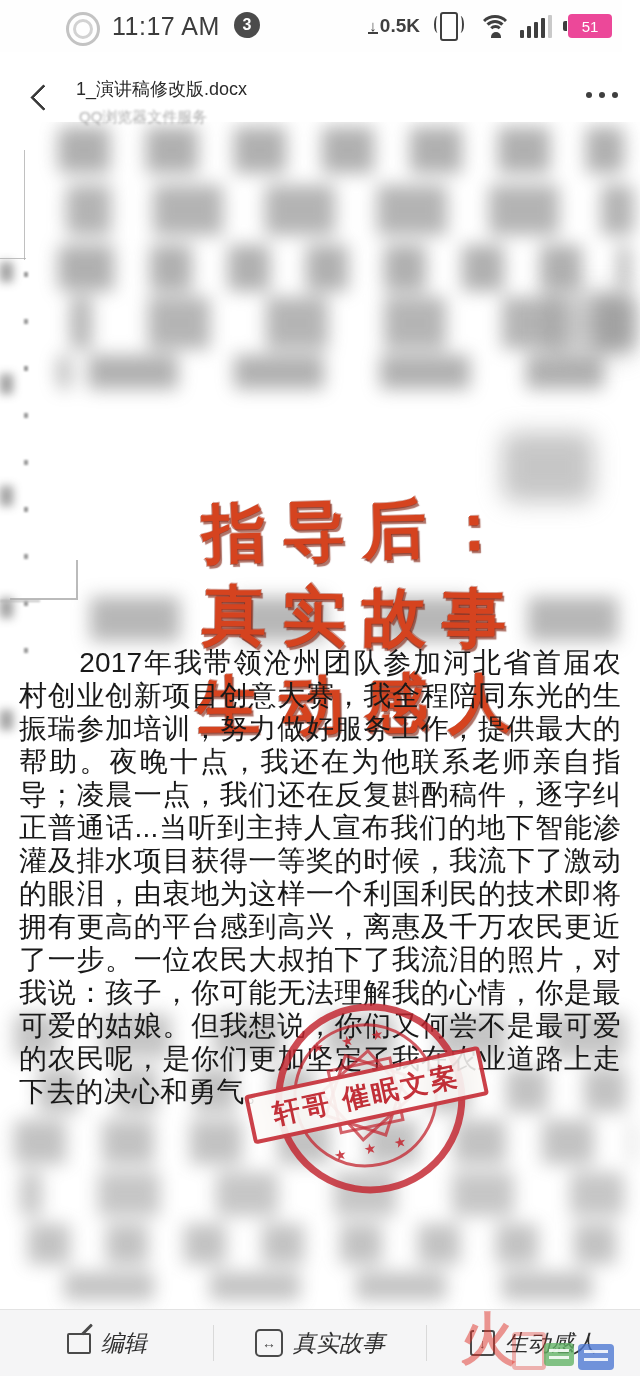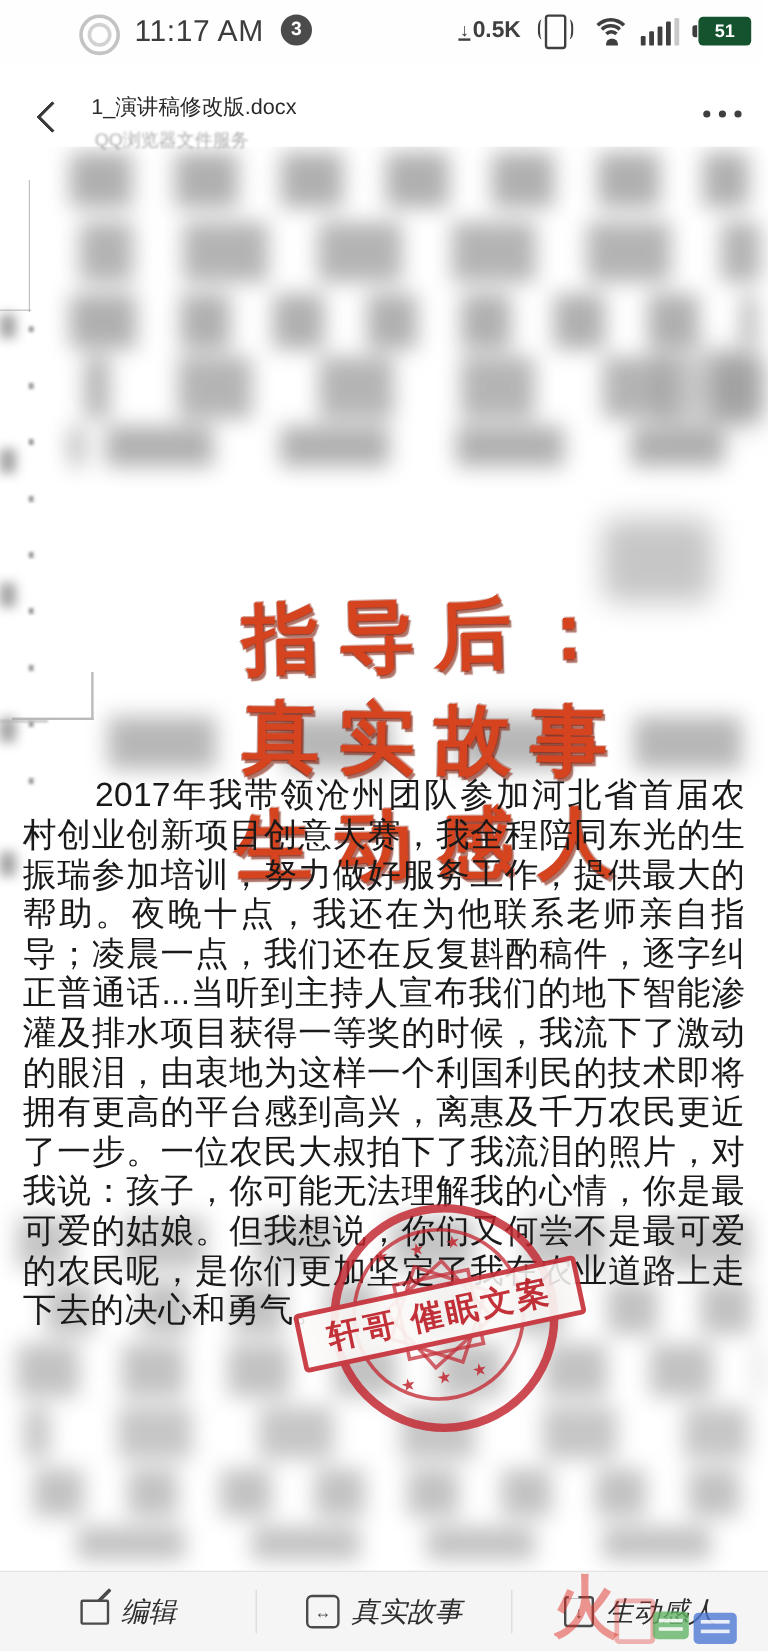--- a/index.html
+++ b/index.html
@@ -1,41 +1,41 @@
 <!DOCTYPE html>
 <html><head>
 <meta charset="utf-8">
 <style>
   html,body{margin:0;padding:0;background:#e9e9e9;}
   #screen{position:relative;width:640px;height:1376px;background:#fff;overflow:hidden;
           font-family:"Liberation Sans","DejaVu Sans",sans-serif;}
 
   
-  .statusbar{position:absolute;top:0;left:0;right:4px;height:52px;background:#fefefe;z-index:6;padding-left:35px;}
+  .statusbar{position:absolute;top:0;left:0;right:18px;height:52px;background:#fefefe;z-index:6;padding-left:35px;}
   .rec-circle{position:absolute;left:66px;top:12px;width:28px;height:28px;border:3px solid #c3c3c3;border-radius:50%;}
   .rec-circle::after{content:"";position:absolute;left:4px;top:4px;width:14px;height:14px;border:3px solid #d2d2d2;border-radius:50%;}
   .time{position:absolute;left:112px;top:12px;font-size:25px;color:#3c3c3c;font-weight:500;letter-spacing:.5px;}
   .badge{position:absolute;left:234px;top:12px;width:26px;height:26px;border-radius:50%;background:#4b4b4b;color:#fff;
          font-size:16px;font-weight:bold;display:flex;align-items:center;justify-content:center;}
   .status-right{position:absolute;right:10px;top:11px;height:30px;display:flex;align-items:center;gap:12px;}
   .dl{display:flex;align-items:center;color:#3f3f3f;font-size:19px;font-weight:600;}
   .dlarrow{font-size:15px;line-height:13px;border-bottom:2px solid #3f3f3f;padding:0 1px;margin-right:2px;font-weight:bold;}
   .vib{position:relative;width:14px;height:25px;border:2px solid #3f3f3f;border-radius:3px;margin:0 8px;}
   .vib::before{content:"";position:absolute;left:-8px;top:2px;width:5px;height:17px;border-left:2px solid #3f3f3f;border-radius:50%;}
   .vib::after{content:"";position:absolute;right:-8px;top:2px;width:5px;height:17px;border-right:2px solid #3f3f3f;border-radius:50%;}
   .wifi{position:relative;width:30px;height:23px;overflow:hidden;}
   .wifi i{position:absolute;border:3px solid transparent;border-top-color:#3f3f3f;border-radius:50%;}
   .w1{width:28px;height:28px;left:0;top:0;}
   .w2{width:18px;height:18px;left:5px;top:5px;}
   .w3{width:9px;height:9px;left:9.5px;top:10px;}
   .wdot{position:absolute;left:13px;top:17px;width:4px;height:4px;background:#3f3f3f;border-radius:50%;}
   .sig{display:flex;align-items:flex-end;gap:3px;height:24px;}
   .sb{width:4px;background:#3f3f3f;border-radius:1px;}
   .sb.mute{background:#c9c9c9;}
-  .bat{position:relative;width:44px;height:24px;background:#14532d;border-radius:4px;color:#fff;font-size:15px;font-weight:bold;
+  .bat{position:relative;width:44px;height:24px;background:#ec4899;border-radius:4px;color:#fff;font-size:15px;font-weight:normal;
        display:flex;align-items:center;justify-content:center;margin-left:4px;}
   .bat::before{content:"";position:absolute;left:-5px;top:7px;width:4px;height:10px;background:#3d3d3d;border-radius:2px 0 0 2px;}
 
   
   .titlebar{position:absolute;top:52px;left:0;right:0;height:70px;background:#fff;z-index:6;}
   .back-chev{position:absolute;left:34px;top:36px;width:16px;height:16px;border-left:3px solid #3a3a3a;border-bottom:3px solid #3a3a3a;
              transform:rotate(45deg);border-radius:1px;}
   .doc-title{position:absolute;left:76px;top:25px;font-size:18px;color:#2a2a2a;font-weight:500;white-space:nowrap;}
   .doc-sub{position:absolute;left:79px;top:56px;font-size:15px;color:#989898;filter:blur(1px);opacity:.8;white-space:nowrap;}
   .menu-dots{position:absolute;right:22px;top:40px;display:flex;gap:7px;}

